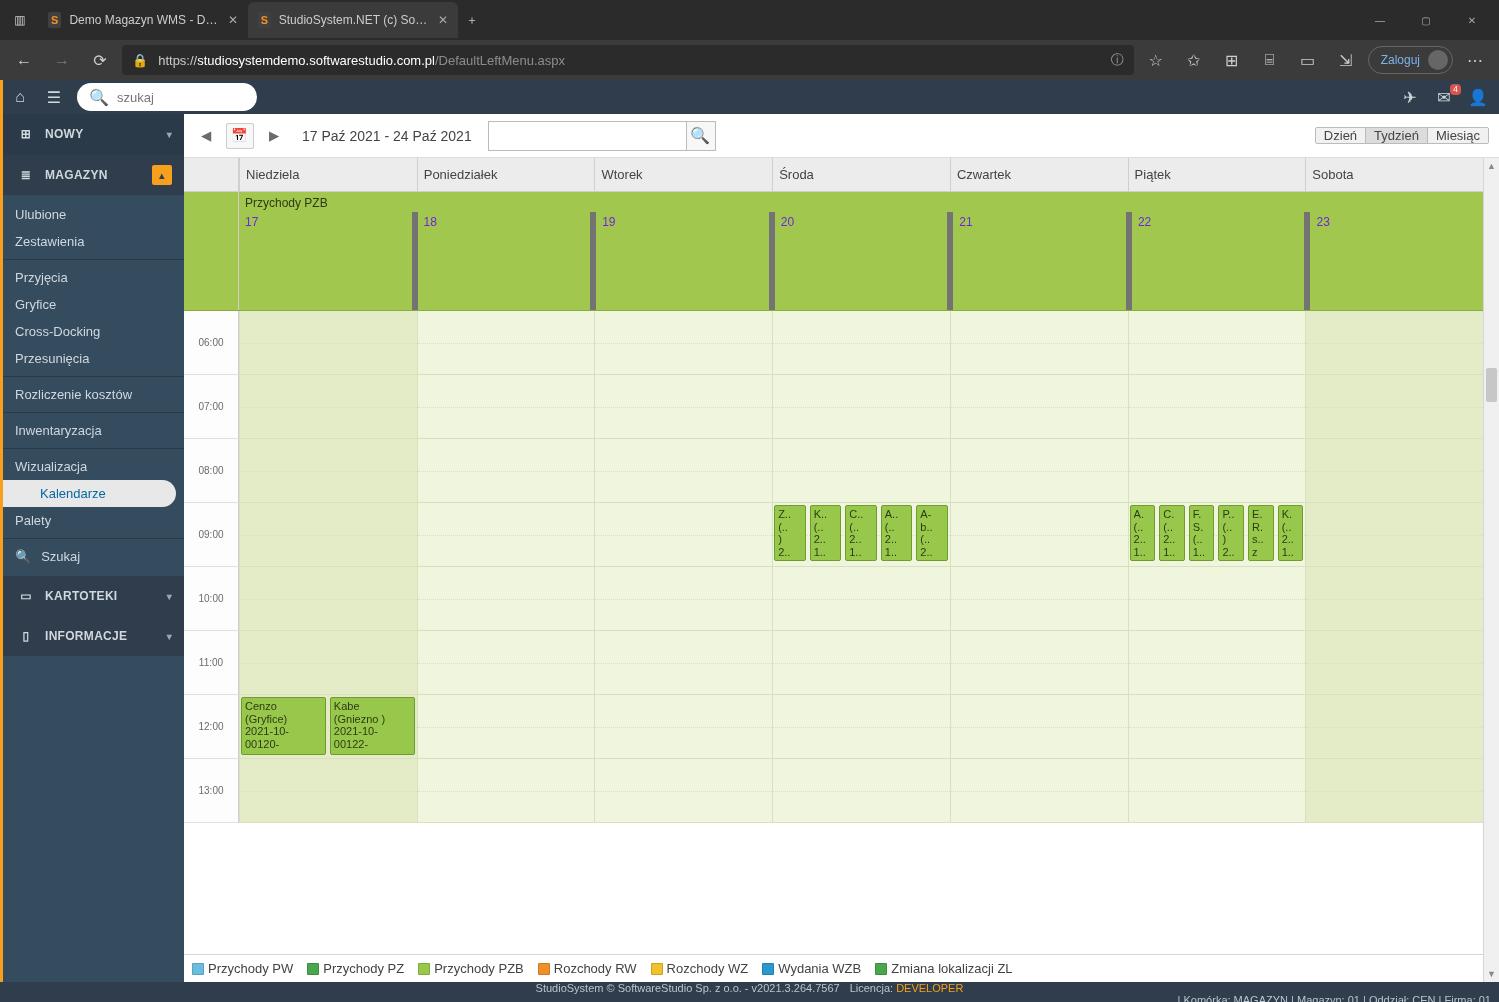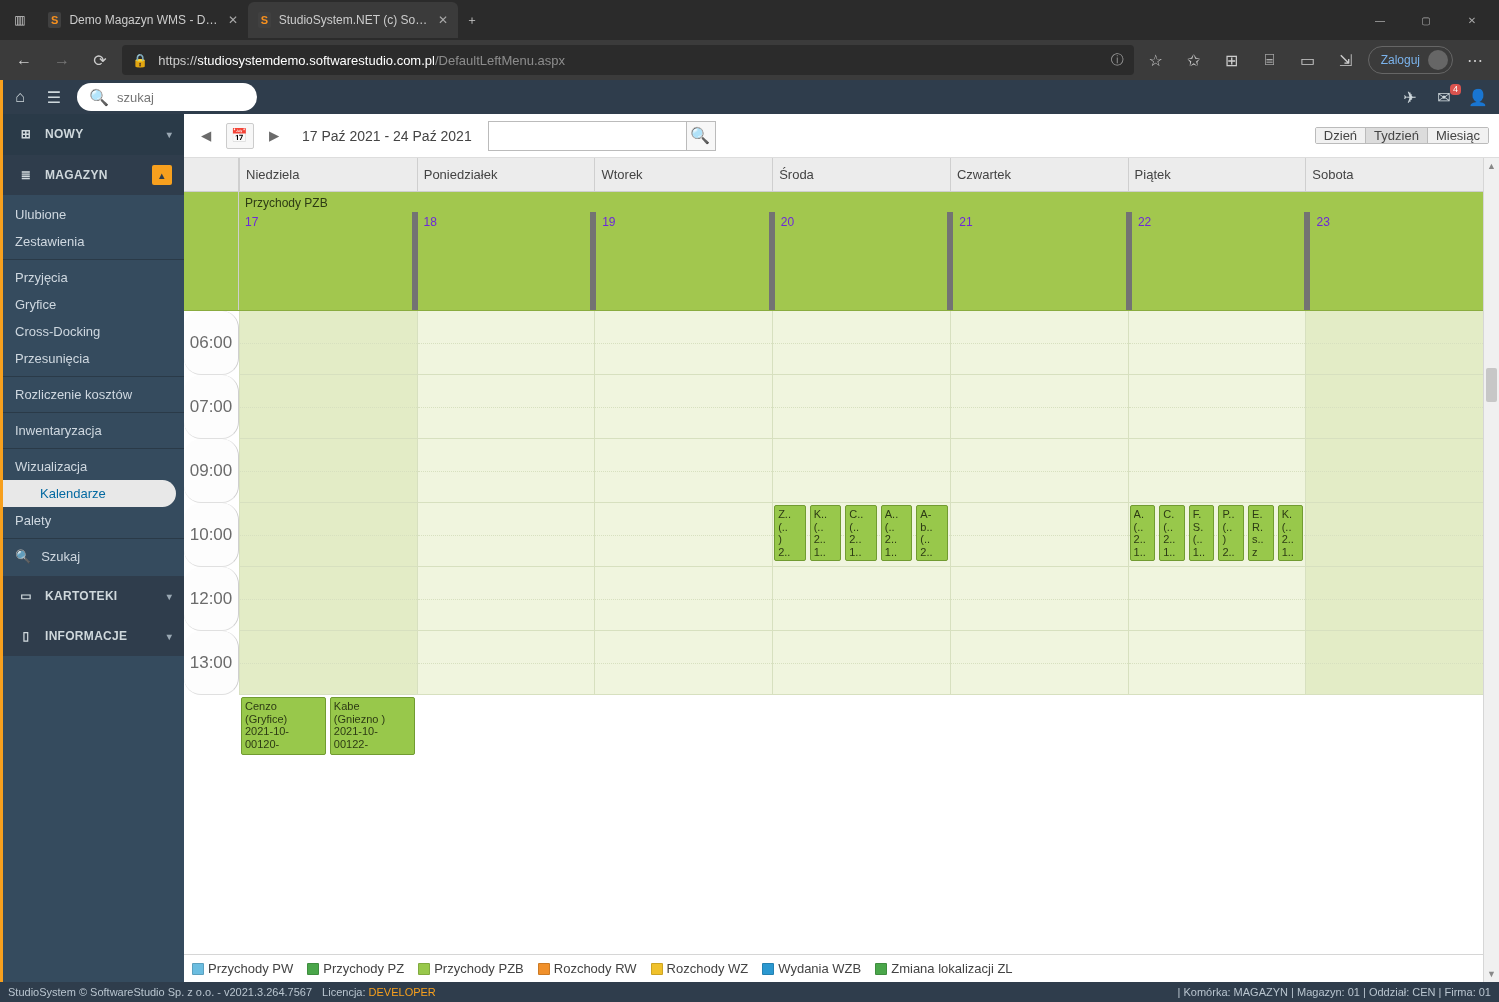--- a/index.html
+++ b/index.html
@@ -80,35 +80,35 @@
 .allday-title { position: absolute; left: 6px; top: 4px; font-size: 12px; color: #2d3b14; }
 .allday-body { flex: 1; position: relative; height: 118px; background: #a2c74e; }
 .allday-cells { display: flex; height: 100%; }
 .allday-cell { flex: 1; border-left: 6px solid #737373; position: relative; }
 .allday-cell:first-child { border-left: none; }
 .date-num { position: absolute; top: 3px; left: 6px; font-size: 12px; color: #6d28d9; }
 
 .time-grid { flex: 1; overflow: auto; position: relative; }
 .time-grid-inner { position: relative; }
 .hour-row { display: flex; height: 64px; }
-.hour-row .time-gutter { display: flex; align-items: center; justify-content: center; font-size: 17px; color: #6b6b6b; background: #fdfdfd; border-bottom: 1px solid #e0e0e0; border-radius: 17px; }
+.hour-row .time-gutter { display: flex; align-items: center; justify-content: center; font-size: 10px; color: #6b6b6b; background: #fdfdfd; border-bottom: 1px solid #e0e0e0; }
 .day-col { flex: 1; border-left: 1px solid #d7e0bf; border-bottom: 1px solid #d7e0bf; background: #f0f5de; position: relative; }
 .day-col:first-child { border-left: none; }
 .day-col.weekend { background: #e3ecc6; }
 .half-line { position: absolute; left: 0; right: 0; top: 50%; border-top: 1px dotted #d7e0bf; }
 
 .events-layer { position: absolute; top: 0; left: 55px; right: 0; bottom: 0; pointer-events: none; }
 .event { position: absolute; background: #98c84b; border: 1px solid #719b31; border-radius: 2px; font-size: 11px; color: #2d3b14; padding: 2px 3px; overflow: hidden; line-height: 1.15; pointer-events: auto; }
 .event .l { display: block; white-space: nowrap; overflow: hidden; text-overflow: ellipsis; }
 
 .legend { background: #fff; border-top: 1px solid #d6d6d6; padding: 6px 8px; display: flex; gap: 14px; font-size: 13px; color: #434343; flex-wrap: wrap; }
 .legend-item { display: flex; align-items: center; gap: 4px; }
 .swatch { width: 12px; height: 12px; border-radius: 1px; border: 1px solid rgba(0,0,0,.15); }
 
-.statusbar { background: #2f3d4c; color: #b9c5cf; height: 20px; font-size: 11px; display: flex; align-items: center; padding: 0 8px; }
+.statusbar { background: #2f3d4c; color: #b9c5cf; height: 20px; font-size: 11px; display: flex; align-items: center; padding: 0 8px; flex-direction: column; }
 .statusbar .left { display: flex; gap: 10px; }
 .statusbar .right { margin-left: auto; display: flex; gap: 6px; }
 .statusbar a { color: #f7a01e; text-decoration: none; }
 
 .vscroll { width: 16px; background: #f0f0f0; border-left: 1px solid #d6d6d6; position: relative; flex-shrink: 0; }
 .vscroll .thumb { position: absolute; left: 2px; right: 2px; top: 210px; height: 34px; background: #c7c7c7; border-radius: 2px; }
 .vscroll .arrow { position: absolute; left: 0; right: 0; height: 16px; display: flex; align-items: center; justify-content: center; font-size: 9px; color: #888; }
 .vscroll .arrow.up { top: 0; }
 .vscroll .arrow.down { bottom: 0; }
 </style>
@@ -333,20 +333,44 @@
                     <div class="half-line"></div>
                   </div>
                   <div class="day-col">
                     <div class="half-line"></div>
                   </div>
                   <div class="day-col weekend">
                     <div class="half-line"></div>
                   </div>
                 </div>
                 <div class="hour-row">
+                  <div class="time-gutter">08:00</div>
+                  <div class="day-col weekend">
+                    <div class="half-line"></div>
+                  </div>
+                  <div class="day-col">
+                    <div class="half-line"></div>
+                  </div>
+                  <div class="day-col">
+                    <div class="half-line"></div>
+                  </div>
+                  <div class="day-col">
+                    <div class="half-line"></div>
+                  </div>
+                  <div class="day-col">
+                    <div class="half-line"></div>
+                  </div>
+                  <div class="day-col">
+                    <div class="half-line"></div>
+                  </div>
+                  <div class="day-col weekend">
+                    <div class="half-line"></div>
+                  </div>
+                </div>
+                <div class="hour-row">
                   <div class="time-gutter">09:00</div>
                   <div class="day-col weekend">
                     <div class="half-line"></div>
                   </div>
                   <div class="day-col">
                     <div class="half-line"></div>
                   </div>
                   <div class="day-col">
                     <div class="half-line"></div>
                   </div>
@@ -358,20 +382,44 @@
                   </div>
                   <div class="day-col">
                     <div class="half-line"></div>
                   </div>
                   <div class="day-col weekend">
                     <div class="half-line"></div>
                   </div>
                 </div>
                 <div class="hour-row">
                   <div class="time-gutter">10:00</div>
+                  <div class="day-col weekend">
+                    <div class="half-line"></div>
+                  </div>
+                  <div class="day-col">
+                    <div class="half-line"></div>
+                  </div>
+                  <div class="day-col">
+                    <div class="half-line"></div>
+                  </div>
+                  <div class="day-col">
+                    <div class="half-line"></div>
+                  </div>
+                  <div class="day-col">
+                    <div class="half-line"></div>
+                  </div>
+                  <div class="day-col">
+                    <div class="half-line"></div>
+                  </div>
+                  <div class="day-col weekend">
+                    <div class="half-line"></div>
+                  </div>
+                </div>
+                <div class="hour-row">
+                  <div class="time-gutter">11:00</div>
                   <div class="day-col weekend">
                     <div class="half-line"></div>
                   </div>
                   <div class="day-col">
                     <div class="half-line"></div>
                   </div>
                   <div class="day-col">
                     <div class="half-line"></div>
                   </div>
                   <div class="day-col">

